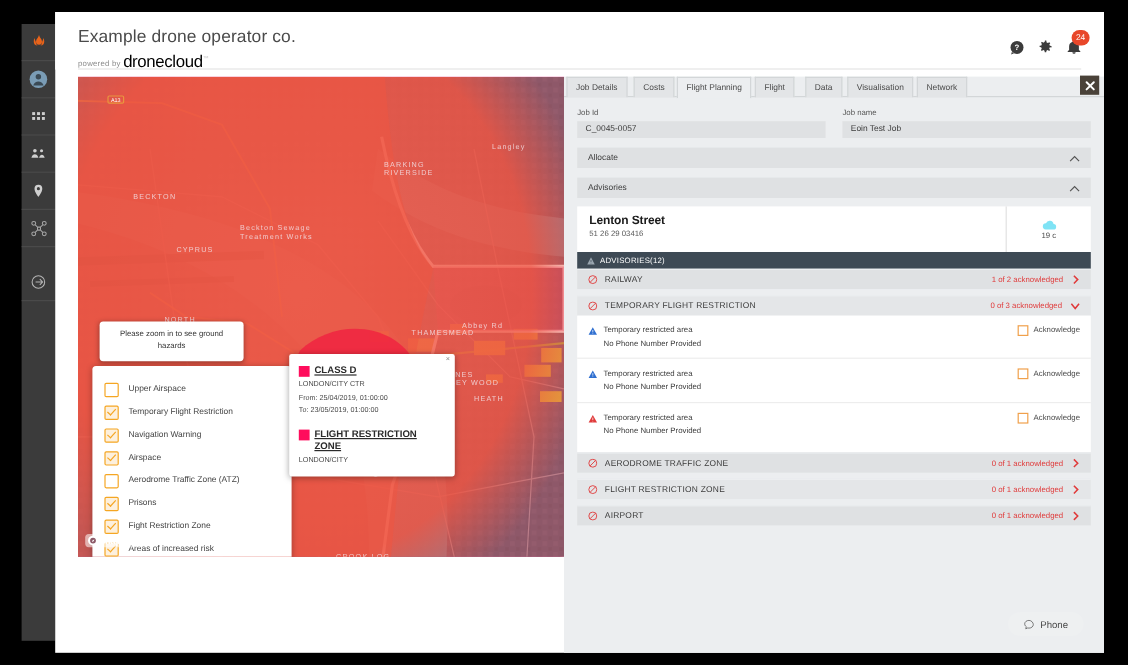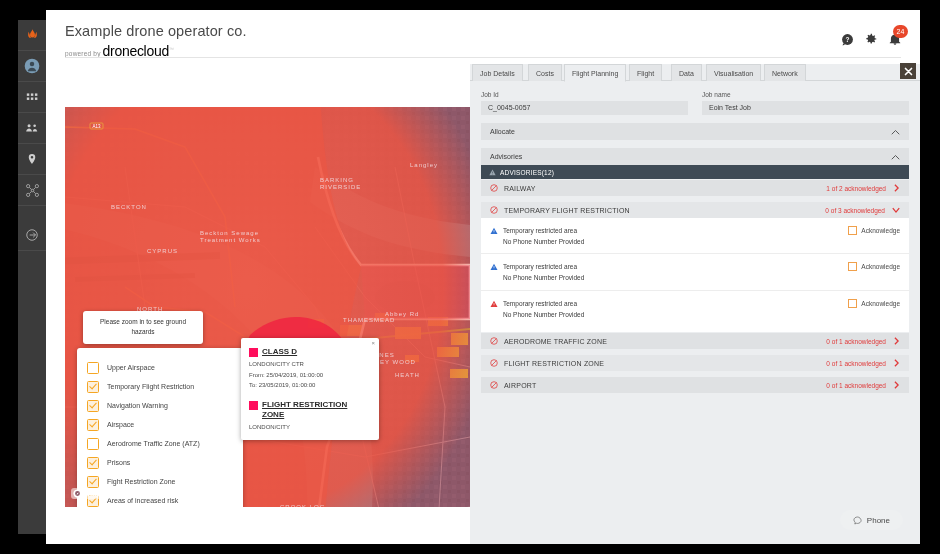--- a/index.html
+++ b/index.html
@@ -23,21 +23,21 @@
   #powered{font-size:6.5px;color:#8a8a8a;letter-spacing:.2px;margin-bottom:1.5px;}
   #dcword{font-size:14px;color:#000000;letter-spacing:-.3px;margin-left:2px;line-height:1;}
   #tm{font-size:5px;color:#c9c9c9;margin-bottom:6px;}
   #headicons{position:absolute;right:18px;top:22px;display:flex;align-items:center;gap:10px;}
   .hicon{position:relative;cursor:pointer;}
   #badge{position:absolute;right:-6px;top:-7px;min-width:13px;height:13px;border-radius:7px;
          background:#e8472a;color:#fff;font-size:7px;line-height:13px;text-align:center;padding:0 1px;}
   #headrule{position:absolute;left:19px;top:47px;width:836px;height:1px;background:#e4e4e4;}
 
   
-  #map{position:absolute;left:19px;top:54px;width:405px;height:400px;overflow:hidden;background:#ec4899;margin-top:43px;}
+  #map{position:absolute;left:19px;top:54px;width:405px;height:400px;overflow:hidden;background:#ec4899;}
   #mapimg{position:absolute;inset:0;}
   .tooltip-zoom{position:absolute;left:18px;top:204px;width:110px;background:#fff;border-radius:3px;
        box-shadow:0 1px 4px rgba(0,0,0,.35);padding:6px 5px;font-size:6.5px;color:#333;text-align:center;line-height:1.6;}
   #mapbox{position:absolute;left:6px;bottom:8px;display:flex;align-items:center;gap:3px;
           background:rgba(255,255,255,.55);border-radius:3px;padding:1px 4px 1px 2px;}
   #mapbox .mbtext{font-size:8px;font-weight:bold;color:#fff;letter-spacing:-.2px;}
 
   
   #legend{position:absolute;left:12px;top:241px;width:166px;background:#fff;border-radius:3px;
           box-shadow:0 1px 5px rgba(0,0,0,.3);overflow:hidden;}
@@ -428,20 +428,32 @@
             </svg>
         </div>
 
         <div class="accbar">
           <span>Advisories</span>
           <svg class="chev" width="9" height="6" viewBox="0 0 12 8">
               <path d="M1 7 L6 2 L11 7" stroke="#555" stroke-width="1.3" fill="none"></path>
             </svg>
         </div>
 
+        <div id="adv-card">
+          <div id="adv-card-left">
+            <div id="adv-name">Lenton Street</div>
+            <div id="adv-coords">51 26 29 03416</div>
+          </div>
+          <div id="adv-card-right">
+            <svg width="13" height="9" viewBox="0 0 24 16">
+                <path d="M6.5 15h11.5a4.2 4.2 0 0 0 .4-8.4A6 6 0 0 0 6.8 5.4 4.8 4.8 0 0 0 6.5 15z" fill="#7fe3f5"></path>
+              </svg>
+            <span id="adv-temp">19 c</span>
+          </div>
+        </div>
 
         <div id="adv-header">
           <svg width="7" height="7" viewBox="0 0 16 16">
               <path d="M8 1 L15.2 14.5 L0.8 14.5 Z" fill="#9aa6b0"></path>
               <path d="M8 6v4M8 11.6v.9" stroke="#3e4a55" stroke-width="1.3"></path>
             </svg>
           <span>ADVISORIES(12)</span>
         </div>
 
         <div class="adv-group">

